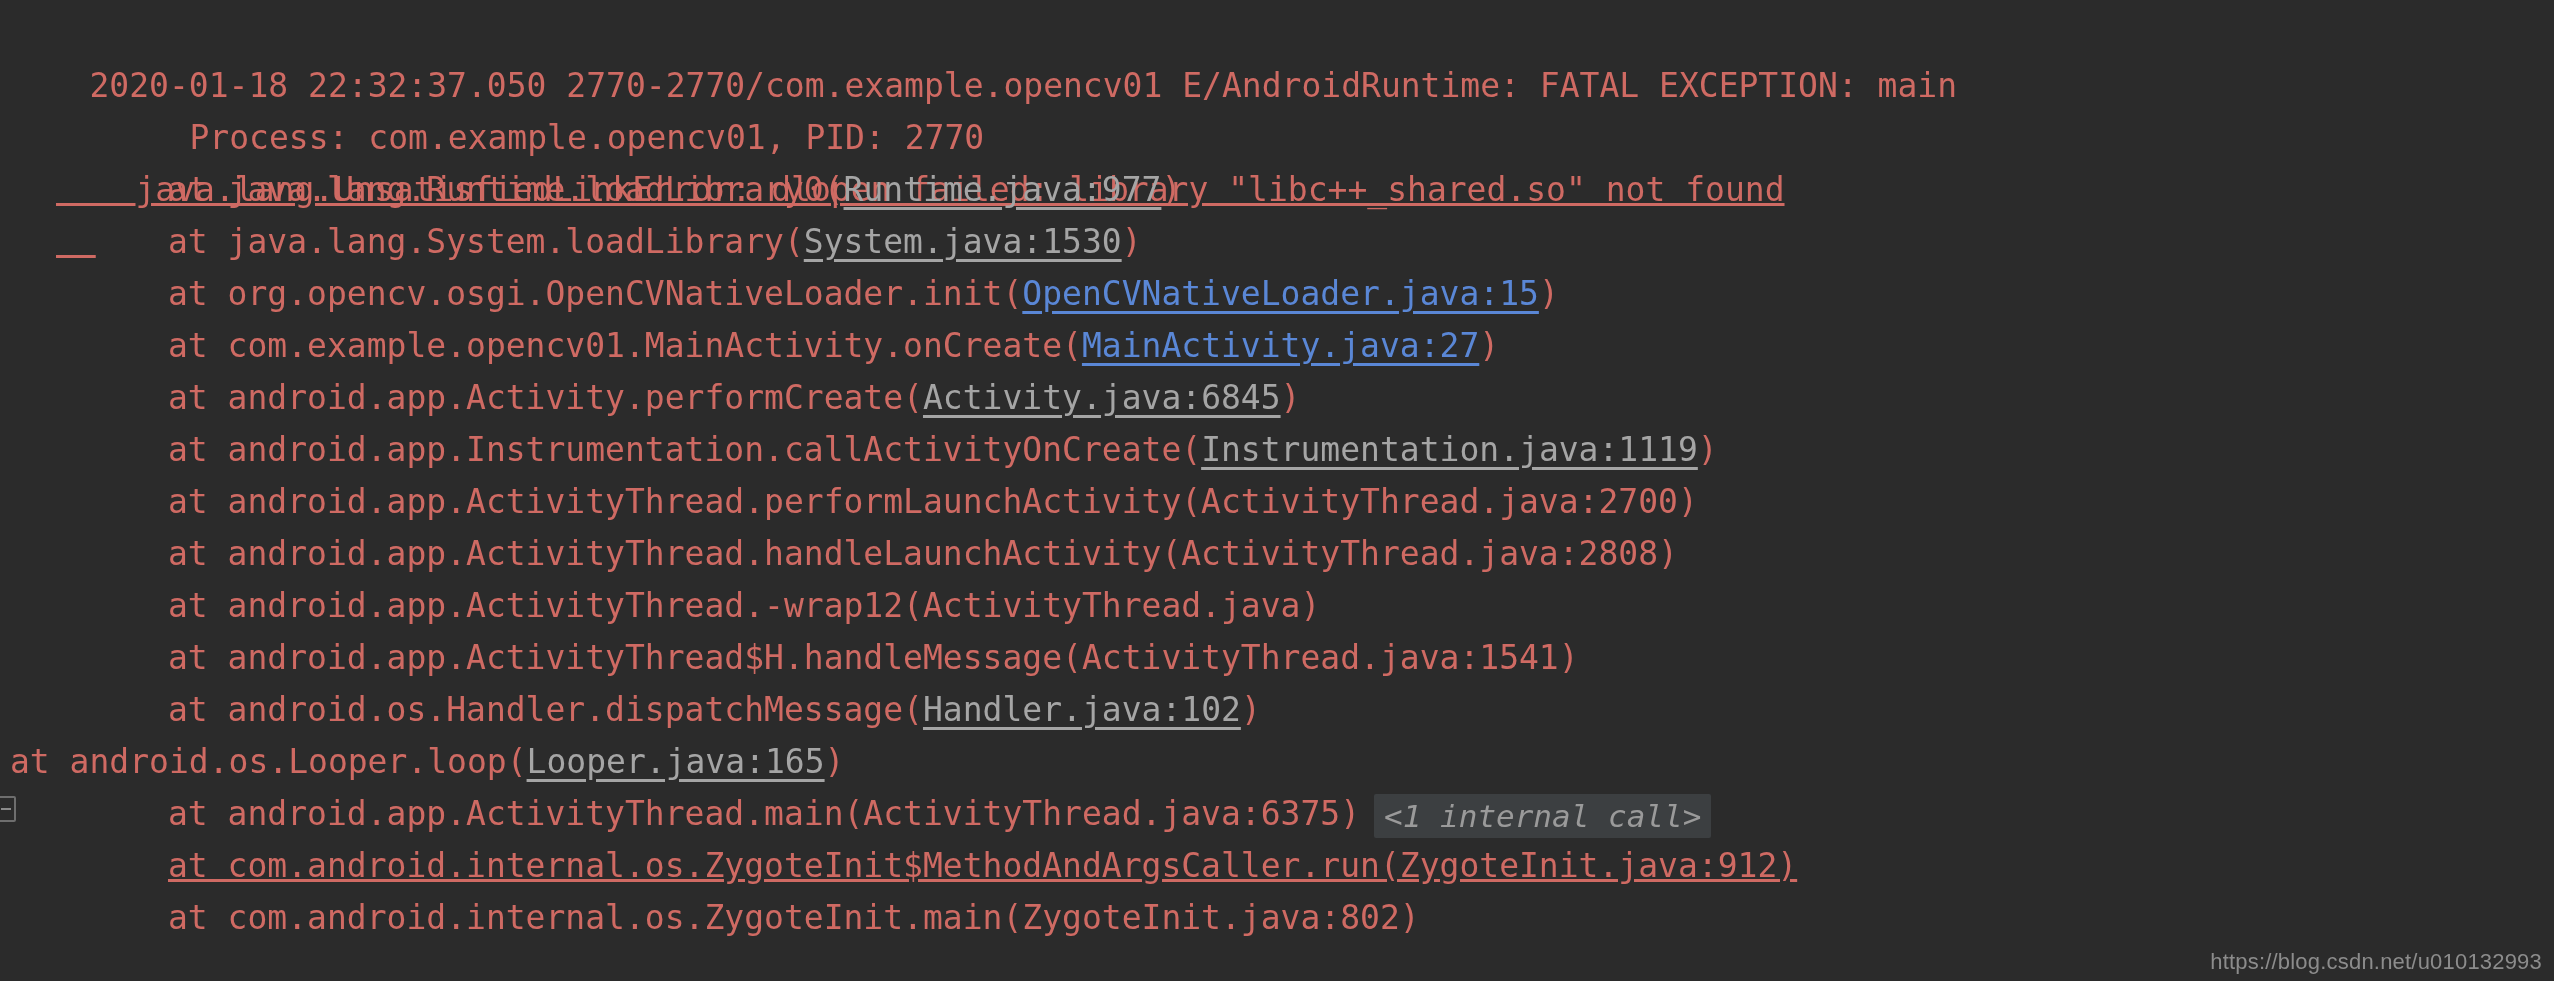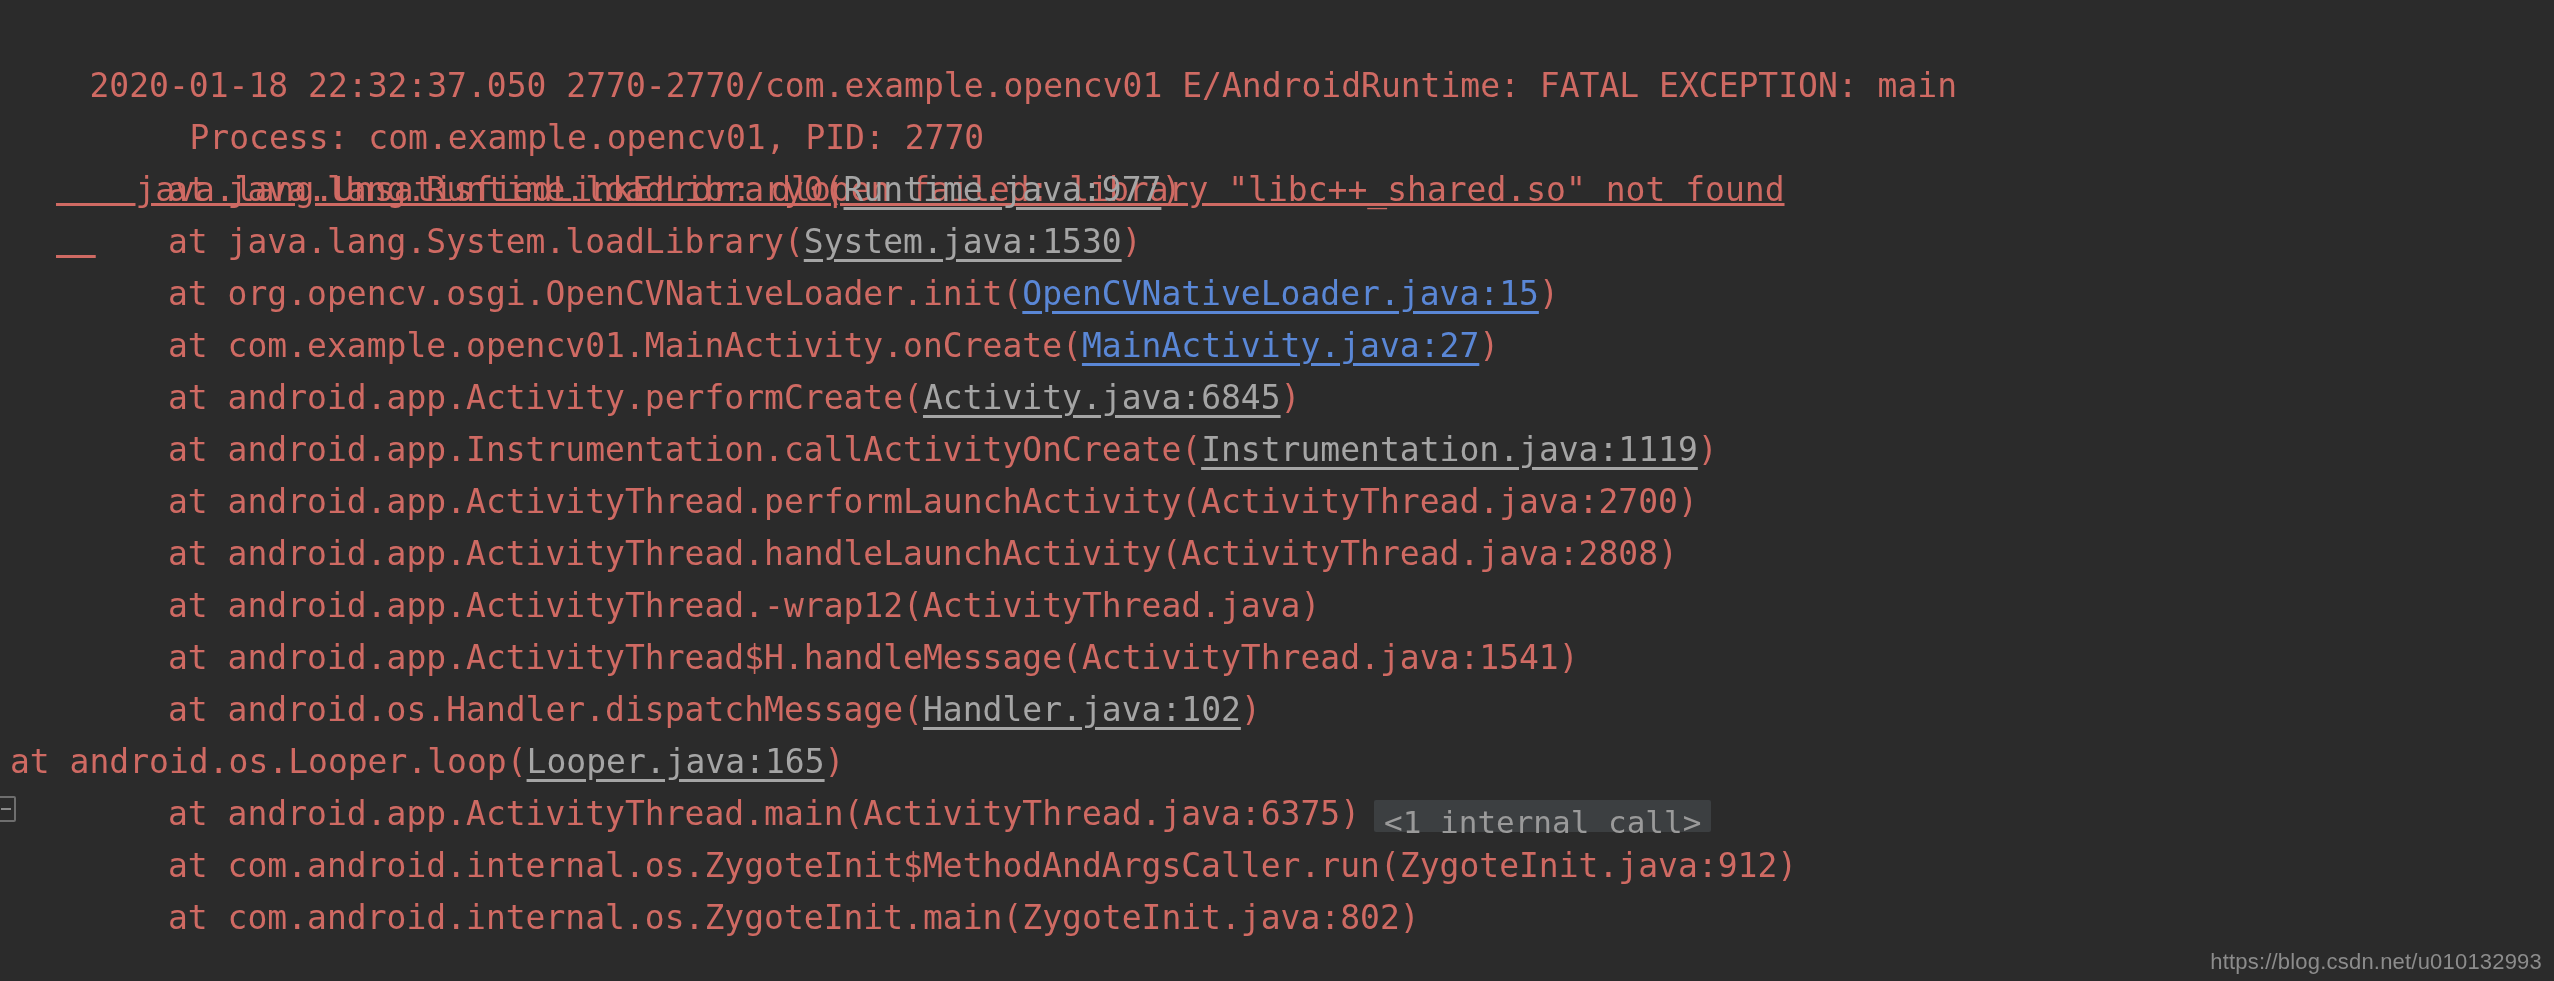--- a/index.html
+++ b/index.html
@@ -60,25 +60,26 @@
   }
 
   
   .internal-chip {
     display: inline-block;
     background: #3c3f41;
     color: #9a9a9a;
     padding: 0 10px;
     margin-left: 14px;
     line-height: 44px;
-    height: 32px;
+    height: 44px;
     vertical-align: middle;
     border-radius: 2px;
     font-size: 31px;
     cursor: pointer;
+    font-style: italic;
   }
 
   
   #gutter-fold-marker {
     position: absolute;
     left: -4px;
     top: 796px;
     width: 20px;
     height: 26px;
     border: 2px solid #6e6e6e;
@@ -132,20 +133,20 @@
       <div class="log-line" style="padding-left: 168px;"><span class="txt">at com.example.opencv01.MainActivity.onCreate(</span><span class="link-blue">MainActivity.java:27</span><span class="txt">)</span></div>
       <div class="log-line" style="padding-left: 168px;"><span class="txt">at android.app.Activity.performCreate(</span><span class="link-gray">Activity.java:6845</span><span class="txt">)</span></div>
       <div class="log-line" style="padding-left: 168px;"><span class="txt">at android.app.Instrumentation.callActivityOnCreate(</span><span class="link-gray">Instrumentation.java:1119</span><span class="txt">)</span></div>
       <div class="log-line" style="padding-left: 168px;"><span class="txt">at android.app.ActivityThread.performLaunchActivity(ActivityThread.java:2700)</span></div>
       <div class="log-line" style="padding-left: 168px;"><span class="txt">at android.app.ActivityThread.handleLaunchActivity(ActivityThread.java:2808)</span></div>
       <div class="log-line" style="padding-left: 168px;"><span class="txt">at android.app.ActivityThread.-wrap12(ActivityThread.java)</span></div>
       <div class="log-line" style="padding-left: 168px;"><span class="txt">at android.app.ActivityThread$H.handleMessage(ActivityThread.java:1541)</span></div>
       <div class="log-line" style="padding-left: 168px;"><span class="txt">at android.os.Handler.dispatchMessage(</span><span class="link-gray">Handler.java:102</span><span class="txt">)</span></div>
       <div class="log-line" style=""><span class="txt">at android.os.Looper.loop(</span><span class="link-gray">Looper.java:165</span><span class="txt">)</span></div>
       <div class="log-line" style="padding-left: 168px;"><span class="txt">at android.app.ActivityThread.main(ActivityThread.java:6375)</span><span class="internal-chip">&lt;1 internal call&gt;</span></div>
-      <div class="log-line" style="padding-left: 168px;"><span class="txt">at com.android.internal.os.ZygoteInit$MethodAndArgsCaller.run(ZygoteInit.java:912)</span></div>
+      <div class="log-line" style="padding-left: 168px; text-decoration: underline;"><span class="txt">at com.android.internal.os.ZygoteInit$MethodAndArgsCaller.run(ZygoteInit.java:912)</span></div>
       <div class="log-line" style="padding-left: 168px;"><span class="txt">at com.android.internal.os.ZygoteInit.main(ZygoteInit.java:802)</span></div>
     </div>
 
   <div id="gutter-fold-marker"></div>
 
   <div id="watermark">https://blog.csdn.net/u010132993</div>
 </div>
 
 </body></html>

